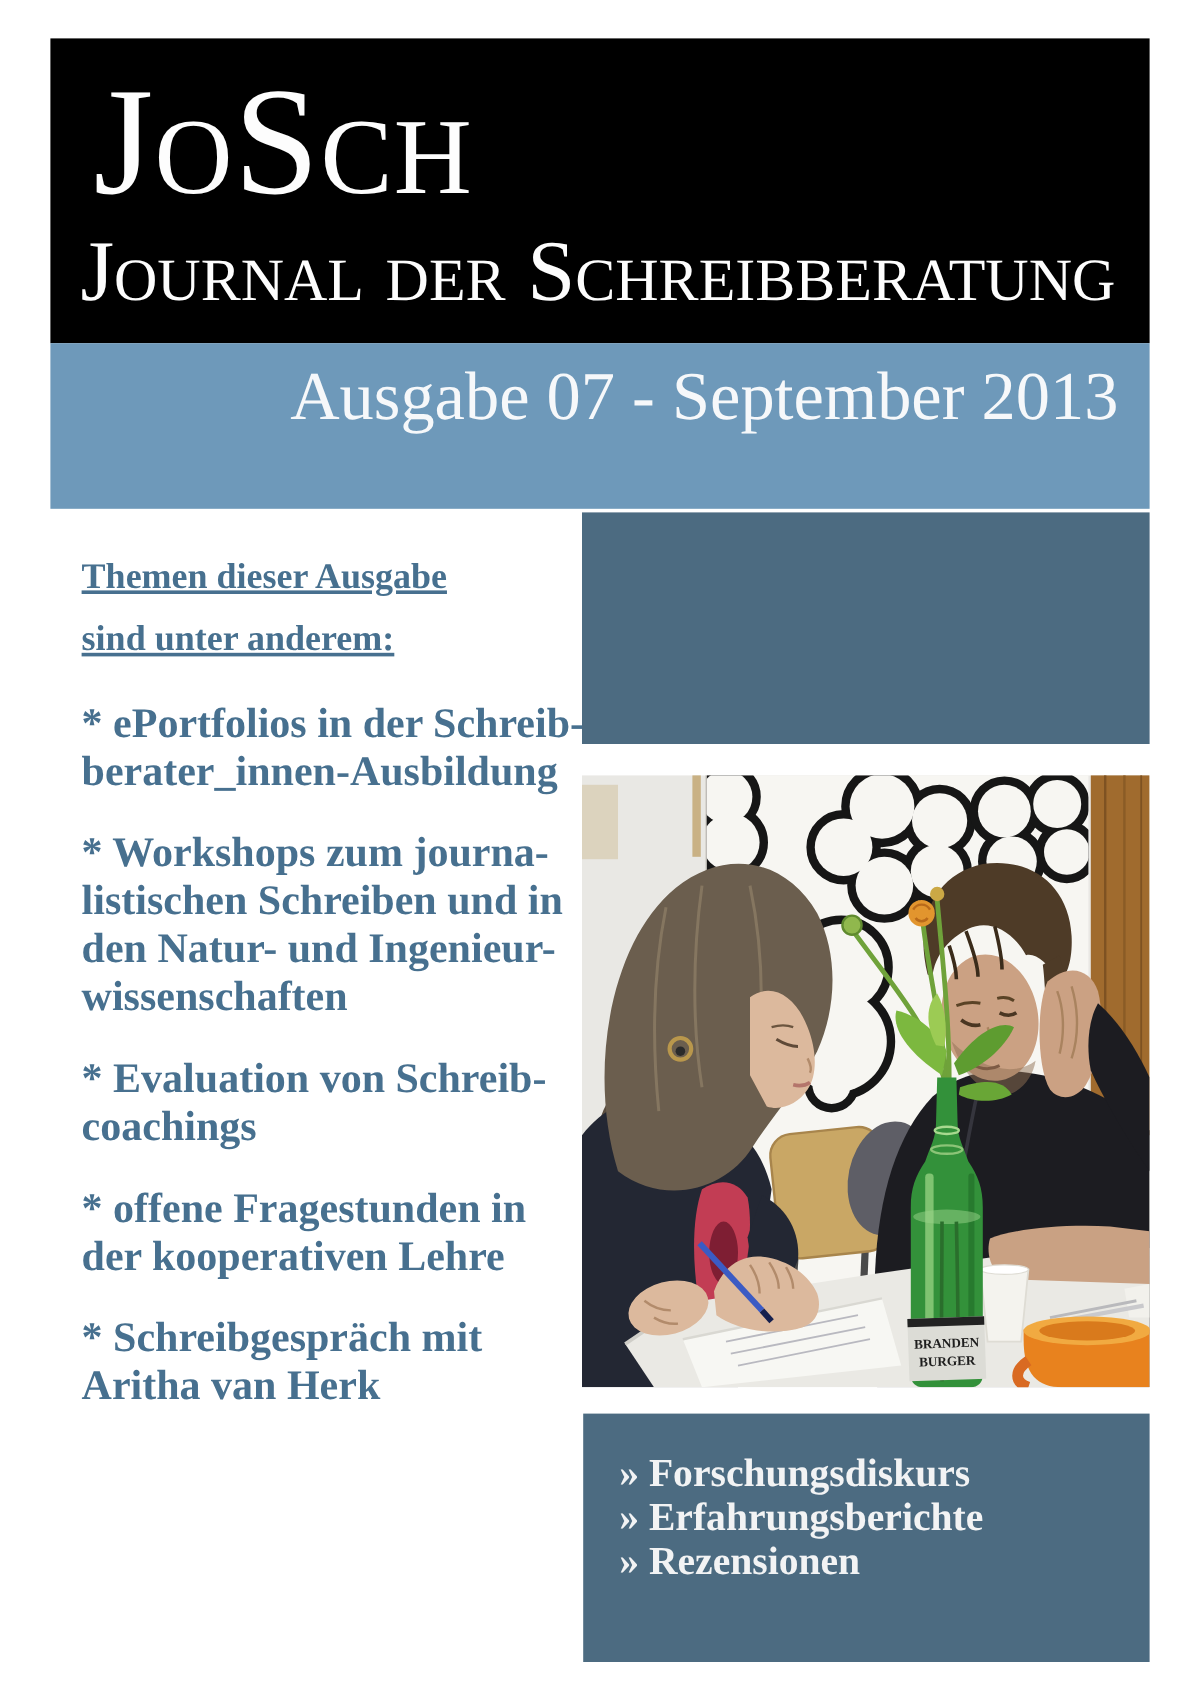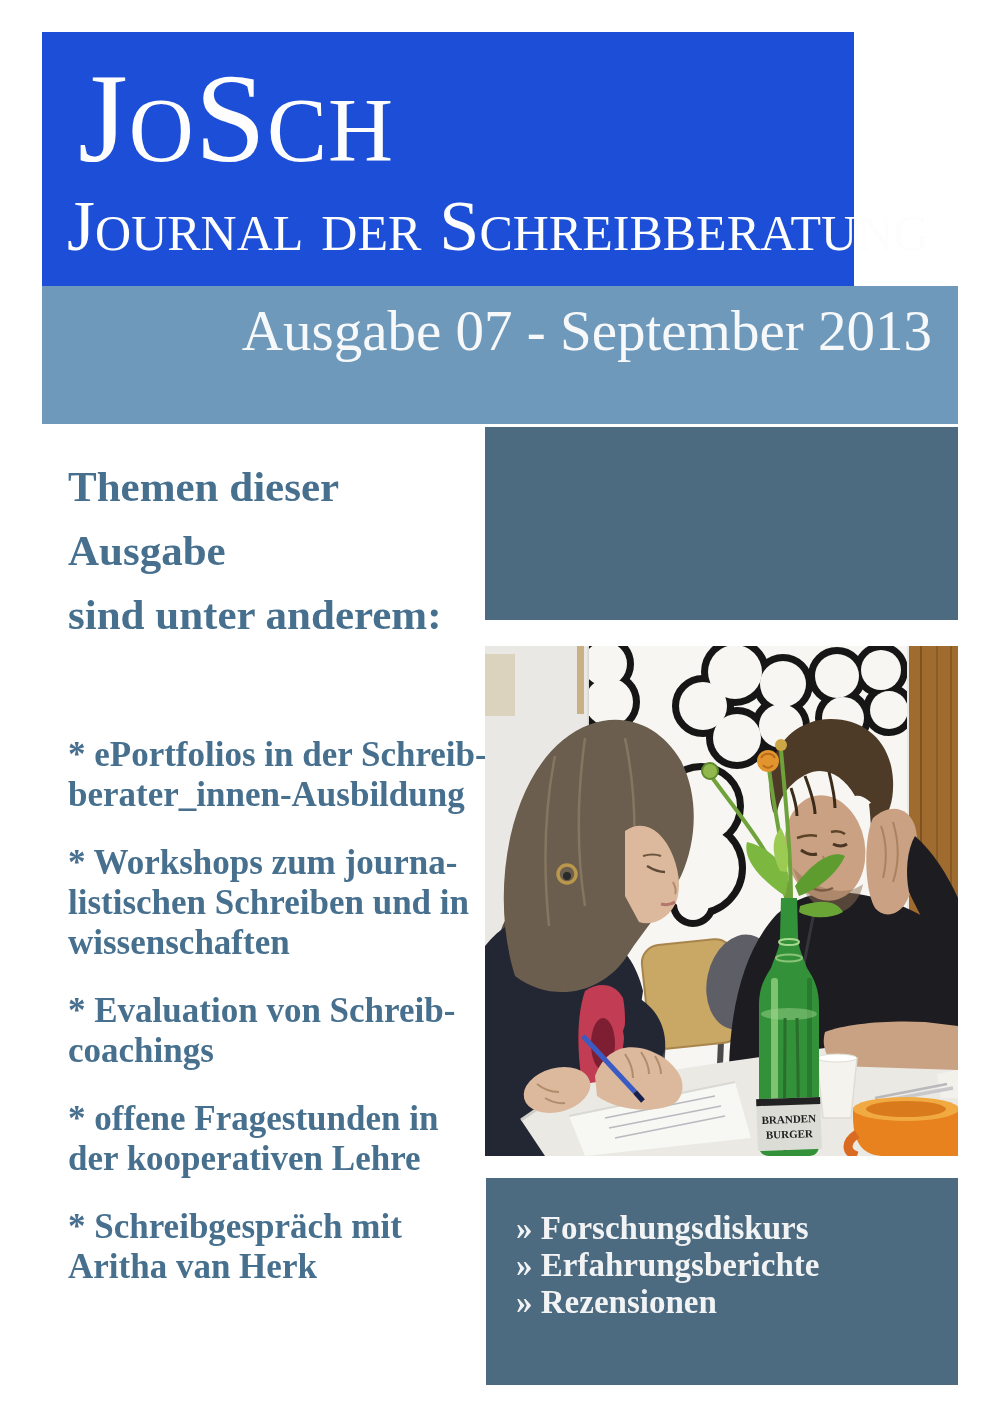--- a/index.html
+++ b/index.html
@@ -1,31 +1,31 @@
 <!DOCTYPE html>
 <html><head>
 <meta charset="utf-8">
 <style>
   html,body{margin:0;padding:0;background:#ffffff;}
   .page{position:relative;width:1000px;height:1417px;background:#ffffff;overflow:hidden;
         font-family:"Liberation Serif","DejaVu Serif",serif;}
   
-  .masthead{position:absolute;left:42px;top:32px;width:812px;height:254px;background:#1d4ed8;}
+  .masthead{position:absolute;left:42px;top:32px;width:916px;height:254px;background:#000000;}
   .masthead-title{position:absolute;left:36px;top:22px;font-size:128px;line-height:1;
         color:#fdfdfd;font-variant:small-caps;letter-spacing:1px;}
   .masthead-subtitle{position:absolute;left:25px;top:158px;font-size:72px;line-height:1;
         color:#fdfdfd;font-variant:small-caps;white-space:nowrap;}
   
   .issue-band{position:absolute;left:42px;top:286px;width:916px;height:138px;background:#6e99ba;}
   .issue-label{position:absolute;right:26px;top:12px;font-size:57px;color:#f6f8fa;white-space:nowrap;}
   
   .topics{position:absolute;left:68px;top:455px;width:420px;color:#47708f;font-weight:bold;}
-  .topics-heading{font-size:43px;line-height:64px;}
+  .topics-heading{font-size:30px;line-height:52px;text-decoration:underline;}
   .topic-item{font-size:35px;line-height:40px;margin-top:28px;}
-  .topic-item.first{margin-top:88px;font-family:Liberation Serif, serif;}
+  .topic-item.first{margin-top:24px;font-family:Liberation Serif, serif;}
   
   .accent-rect{position:absolute;left:485px;top:427px;width:473px;height:193px;background:#4c6b81;}
   .cover-photo{position:absolute;left:485px;top:646px;width:473px;height:510px;}
   .keywords{position:absolute;left:486px;top:1178px;width:472px;height:207px;background:#4c6b81;
         box-sizing:border-box;padding:32px 0 0 30px;}
   .keyword-item{font-size:33px;line-height:37px;font-weight:bold;color:#f2f3f4;white-space:nowrap;}
 </style>
 </head>
 <body>
 
@@ -45,20 +45,21 @@
       <div>Themen dieser Ausgabe</div>
       <div>sind unter anderem:</div>
     </div>
     <div class="topic-item first">
       <div>* ePortfolios in der Schreib-</div>
       <div>berater_innen-Ausbildung</div>
     </div>
     <div class="topic-item">
       <div>* Workshops zum journa-</div>
       <div>listischen Schreiben und in</div>
+      <div>den Natur- und Ingenieur-</div>
       <div>wissenschaften</div>
     </div>
     <div class="topic-item">
       <div>* Evaluation von Schreib-</div>
       <div>coachings</div>
     </div>
     <div class="topic-item">
       <div>* offene Fragestunden in</div>
       <div>der kooperativen Lehre</div>
     </div>

